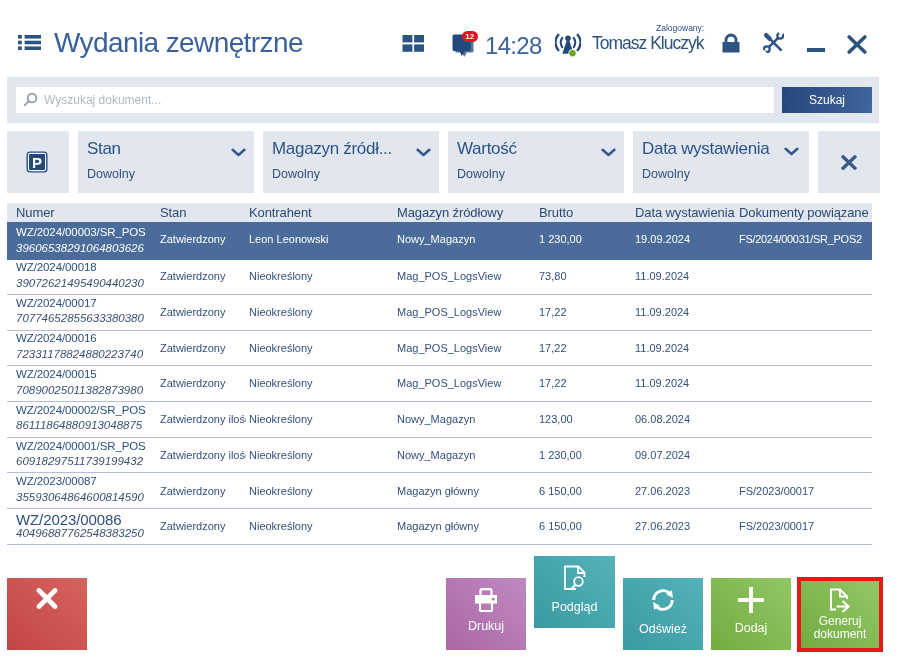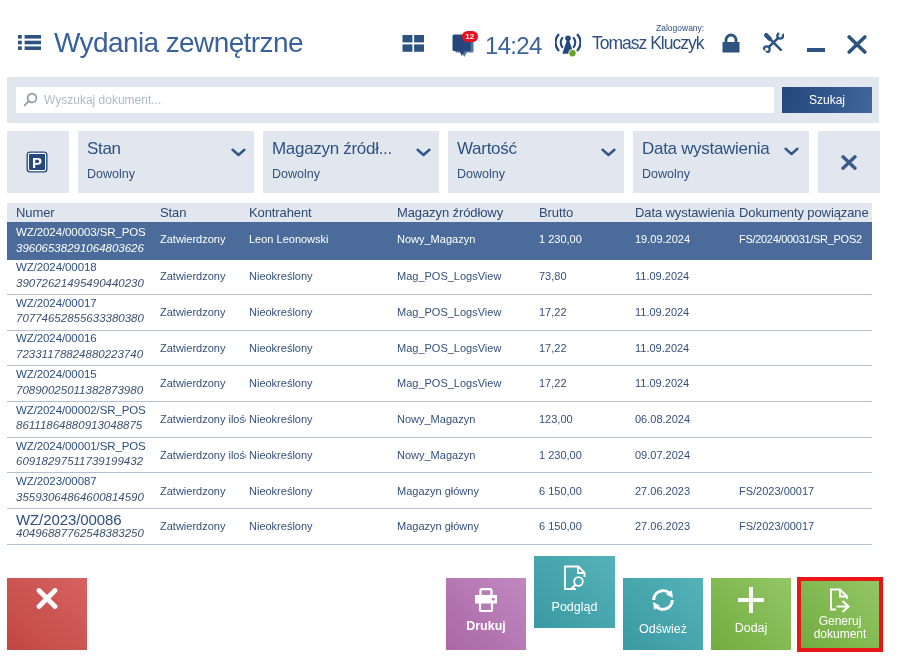--- a/index.html
+++ b/index.html
@@ -31,21 +31,21 @@
       <rect x="12.1" y="9.4" width="9.9" height="7.4"></rect>
   </g>
 </svg>
 
 <svg class="abs" style="left:452px;top:33.5px" width="26" height="24" viewBox="0 0 26 24">
   <path d="M3.2 3 a1.5 1.5 0 0 1 1.5 -1.5 H20 a1.5 1.5 0 0 1 1.5 1.5 V17 a1.5 1.5 0 0 1 -1.5 1.5 H14.8 L12.2 23 L10 18.5 H4.7 a1.5 1.5 0 0 1 -1.5 -1.5 Z" fill="#54749c"></path>
   <path d="M0.5 2 a1.5 1.5 0 0 1 1.5 -1.5 H17.3 a1.5 1.5 0 0 1 1.5 1.5 V15.5 a1.5 1.5 0 0 1 -1.5 1.5 H12.6 L9.8 22 L7.4 17 H2 a1.5 1.5 0 0 1 -1.5 -1.5 Z" fill="#24477c"></path>
 </svg>
 <div class="abs" style="left:461.5px;top:30.5px;width:16.5px;height:11px;background:#e8101f;border-radius:5.5px;color:#fff;font-size:8px;font-weight:bold;text-align:center;line-height:11.5px;">12</div>
 
-<div class="abs" style="left:485px;top:32px;font-size:24px;color:#3d639d;letter-spacing:-0.7px;">14:24</div>
+<div class="abs" style="left:485px;top:32px;font-size:24px;color:#3d639d;letter-spacing:-0.7px;">14:28</div>
 
 <svg class="abs" style="left:555px;top:31px" width="26" height="26" viewBox="0 0 26 26">
   <g stroke="#24477c" fill="none" stroke-linecap="round">
     <path d="M3.4 3.8 A 11.5 11.5 0 0 0 3.4 19.2" stroke-width="2.3"></path>
     <path d="M7.3 6.9 A 8 8 0 0 0 7.3 16.1" stroke-width="2.1"></path>
     <path d="M22.6 3.8 A 11.5 11.5 0 0 1 22.6 19.2" stroke-width="2.3"></path>
     <path d="M18.7 6.9 A 8 8 0 0 1 18.7 16.1" stroke-width="2.1"></path>
   </g>
   <circle cx="13" cy="7.2" r="2.8" fill="#24477c"></circle>
   <path d="M11.8 9.4 L7.3 22.8 H18.7 L14.2 9.4 Z" fill="#24477c"></path>
@@ -238,21 +238,21 @@
     </g>
   </svg>
 </div>
 
 <div class="abs" style="left:446px;top:578px;width:80px;height:72px;background:linear-gradient(225deg,#c189c0,#a967a6);color:#fff;text-align:center;">
   <svg style="margin:10px auto 0" width="22" height="24" viewBox="0 0 22 24">
     <rect x="5.5" y="1.2" width="11" height="7" rx="1.5" fill="none" stroke="#fff" stroke-width="2.2"></rect>
     <rect x="5" y="13" width="12" height="10" rx="1" fill="none" stroke="#fff" stroke-width="2.2"></rect>
     <path fill-rule="evenodd" d="M0 7 H22 V15.5 H0 Z M18.2 9.65 a1.6 1.6 0 1 0 0.001 0 Z" fill="#fff"></path>
   </svg>
-  <div style="font-size:12.5px;margin-top:7px;font-weight:bold;">Drukuj</div>
+  <div style="font-size:12.5px;margin-top:7px;">Drukuj</div>
 </div>
 
 <div class="abs" style="left:534px;top:556px;width:81px;height:72px;background:linear-gradient(225deg,#55b2b9,#3a99a2);color:#fff;text-align:center;">
   <svg style="margin:9px auto 0" width="26" height="26" viewBox="0 0 26 26">
     <g fill="none" stroke="#fff" stroke-width="1.8">
       <path d="M14 24 H3 V1.5 H16.5 L22.5 7.5 V12"></path>
       <path d="M16 1.5 V8 H22.5"></path>
       <circle cx="16.5" cy="16.5" r="4.3"></circle>
       <line x1="13.4" y1="19.8" x2="9.5" y2="23.8" stroke-width="2.2"></line>
     </g>

